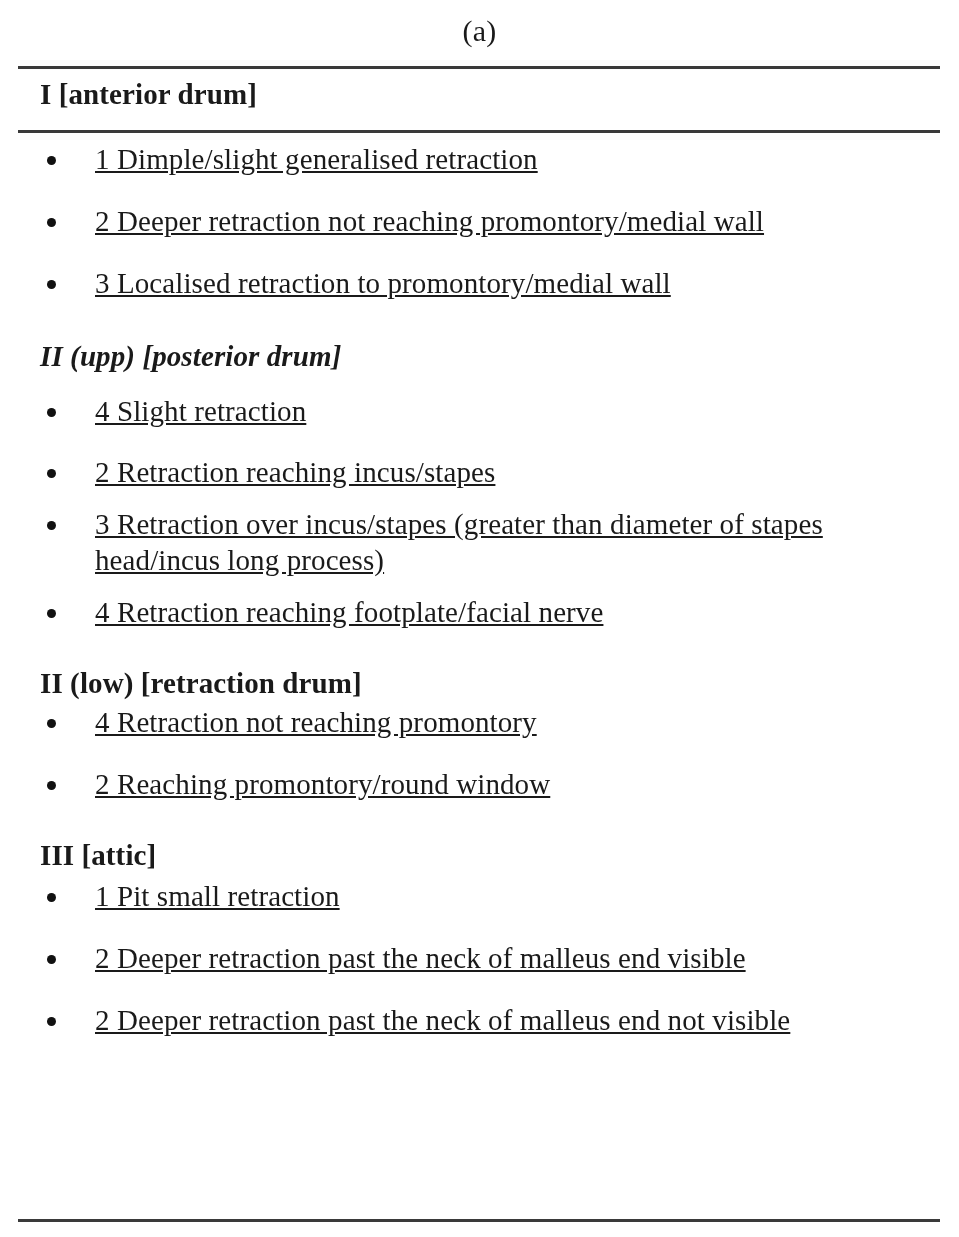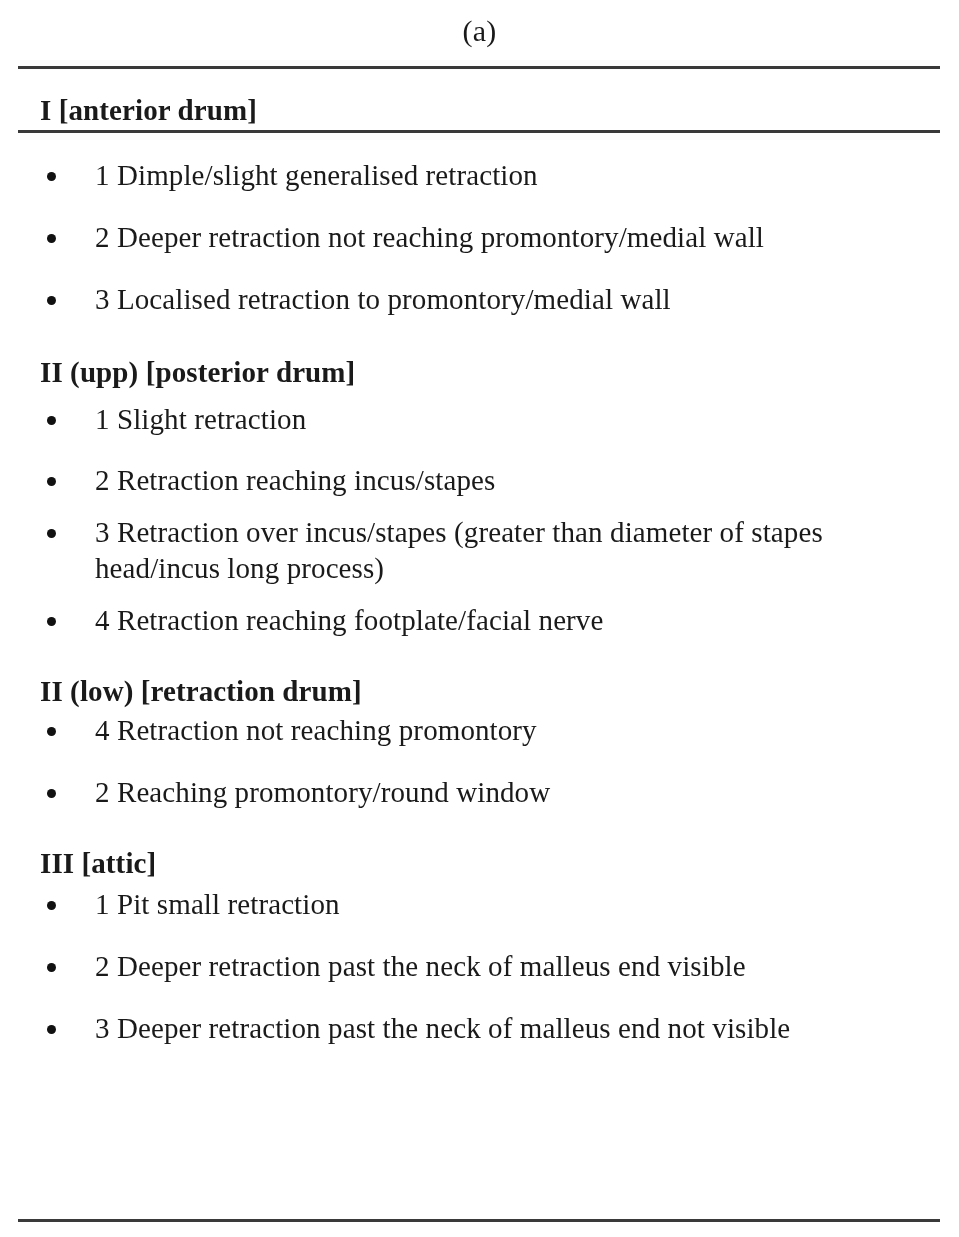--- a/index.html
+++ b/index.html
@@ -41,40 +41,41 @@
     border-top: 3px solid #3a3a3a;
   }
   .rule.top    { top: 66px; }
   .rule.mid    { top: 130px; }
   .rule.bottom { top: 1219px; }
 
   
   .content {
     position: absolute;
     left: 0;
-    top: 94px;
+    top: 78px;
     width: 959px;
   }
   .section-heading {
     margin: 0;
     padding: 0 0 0 40px;
     font-size: 29px;
     line-height: 33px;
     font-weight: bold;
     letter-spacing: 0.1px;
   }
   .sec-I   { margin-top: 0px;  margin-bottom: 0px; }
-  .sec-II-upp { margin-top: 39px; margin-bottom: 12px; }
+  .sec-II-upp { margin-top: 39px; margin-bottom: 20px; font-style: italic; }
   .sec-II-low { margin-top: 37px; margin-bottom: 4px; }
   .sec-III    { margin-top: 37px; margin-bottom: 6px; }
 
   ul.items {
     list-style: none;
     margin: 0;
     padding: 0;
+    text-decoration: underline;
   }
   ul.items.first { margin-top: 30px; }
   ul.items.tight li { margin-bottom: 25px; }
 
   ul.items li {
     position: relative;
     padding-left: 95px;
     font-size: 29px;
     line-height: 36px;
     margin-bottom: 26px;
@@ -126,21 +127,21 @@
         <span class="bullet"></span>
         <span class="itxt">3 Localised retraction to promontory/medial wall</span>
       </li>
     </ul>
 
     <h2 class="section-heading sec-II-upp">II (upp) [posterior drum]</h2>
 
     <ul class="items tight">
       <li>
         <span class="bullet"></span>
-        <span class="itxt">1 Slight retraction</span>
+        <span class="itxt">4 Slight retraction</span>
       </li>
       <li class="compact">
         <span class="bullet"></span>
         <span class="itxt">2 Retraction reaching incus/stapes</span>
       </li>
       <li class="compact">
         <span class="bullet"></span>
         <span class="itxt">3 Retraction over incus/stapes (greater than diameter of stapes
 head/incus long process)</span>
       </li>
@@ -169,18 +170,18 @@
       <li>
         <span class="bullet"></span>
         <span class="itxt">1 Pit small retraction</span>
       </li>
       <li>
         <span class="bullet"></span>
         <span class="itxt">2 Deeper retraction past the neck of malleus end visible</span>
       </li>
       <li>
         <span class="bullet"></span>
-        <span class="itxt">3 Deeper retraction past the neck of malleus end not visible</span>
+        <span class="itxt">2 Deeper retraction past the neck of malleus end not visible</span>
       </li>
     </ul>
 
   </div>
 </div>
 
 </body></html>

